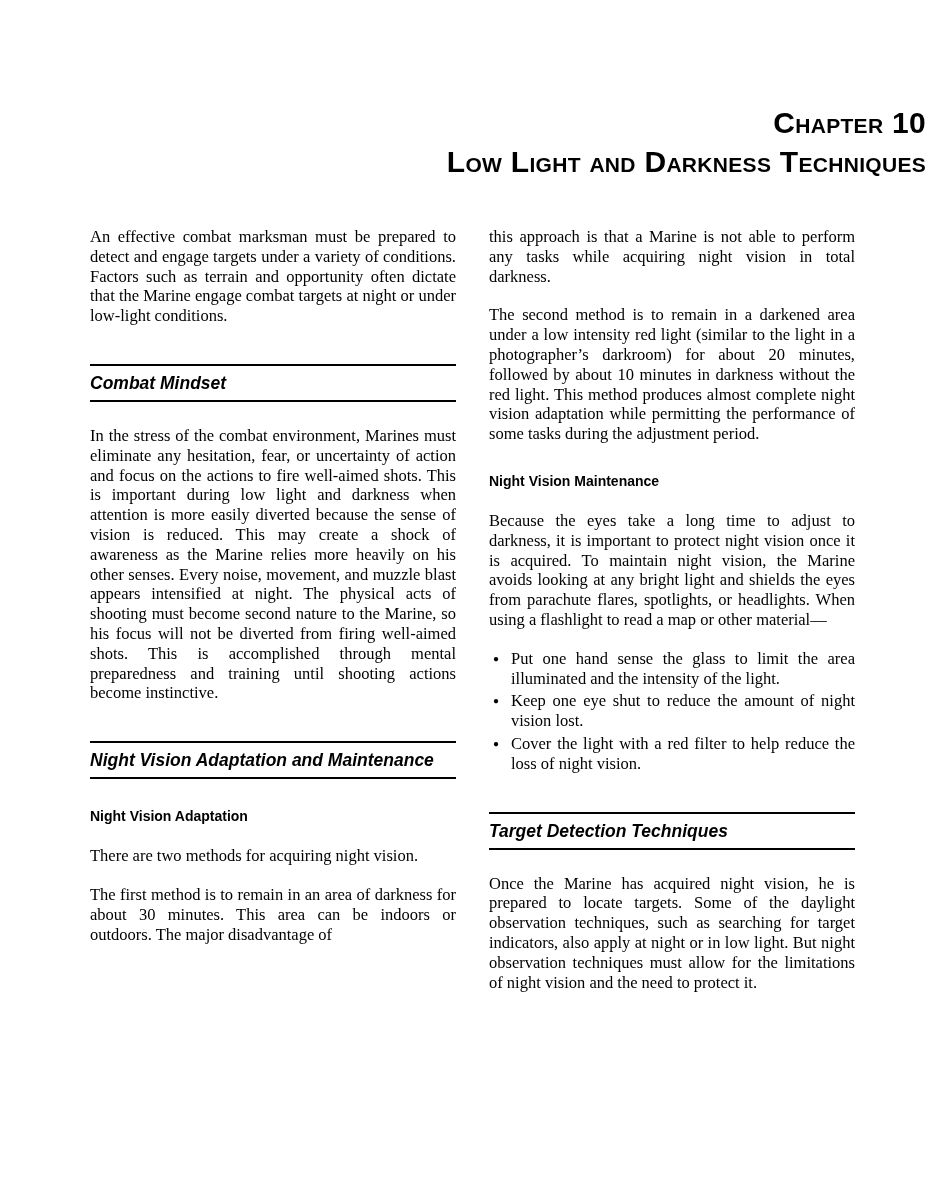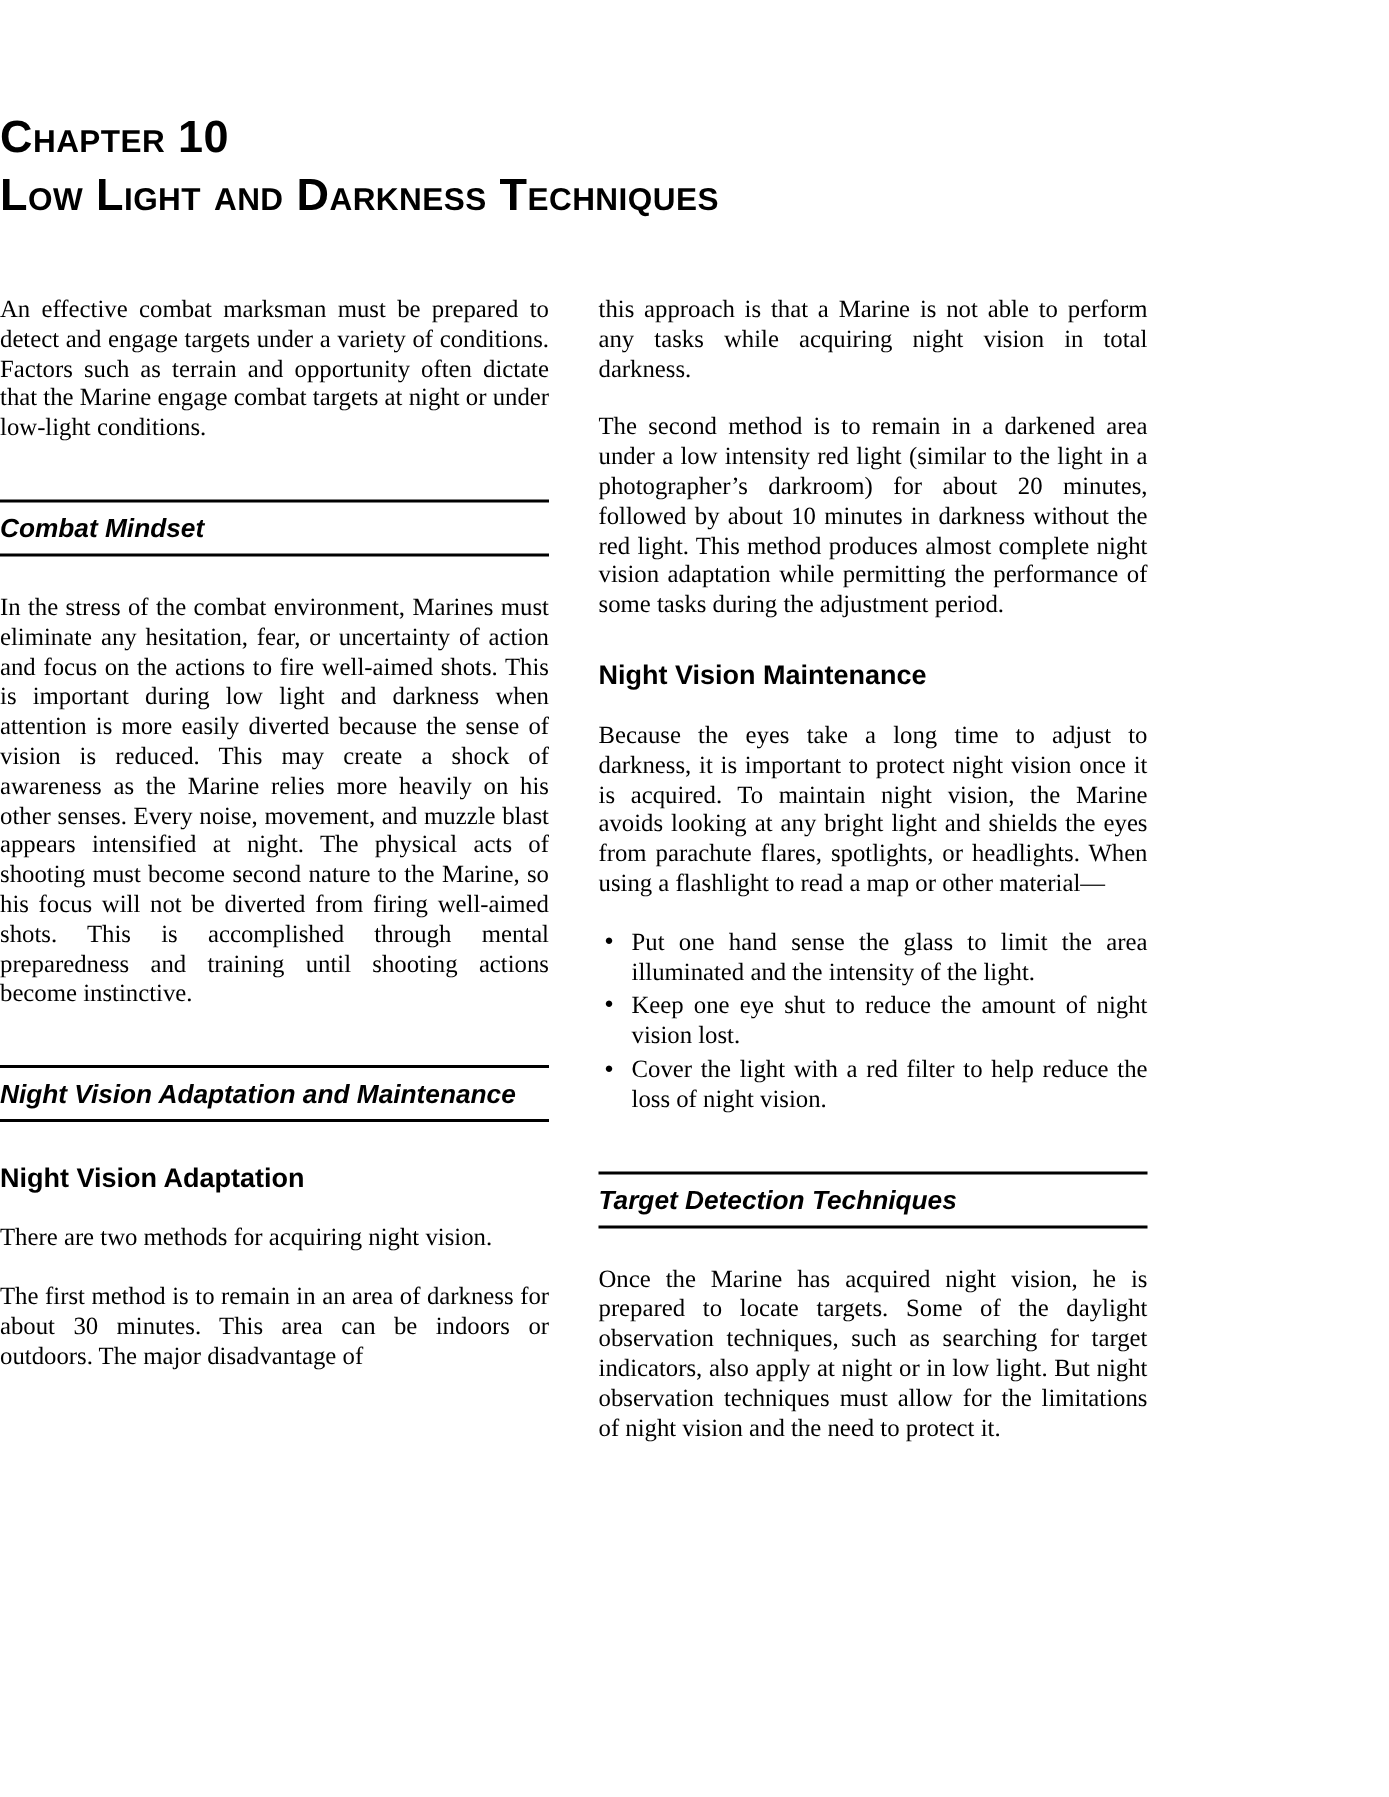--- a/index.html
+++ b/index.html
@@ -11,35 +11,36 @@
     color: #000000;
   }
   .page {
     position: relative;
     width: 926px;
     height: 1198px;
     background: #ffffff;
     overflow: hidden;
   }
   .chapter-header {
-    padding-top: 72px;
-    text-align: left;
+    padding-top: 103px;
+    text-align: right;
     font-family: "Liberation Sans", sans-serif;
     font-weight: bold;
     font-variant: small-caps;
     letter-spacing: 0.3px;
   }
   .chapter-number,
   .chapter-title {
     font-size: 30px;
     line-height: 39px;
   }
   .columns {
     display: flex;
     gap: 33px;
+    padding-left: 90px;
     padding-right: 71px;
     margin-top: 46px;
     font-family: "Liberation Serif", serif;
   }
   .col {
     width: 366px;
     flex: 0 0 366px;
     font-size: 16.5px;
     line-height: 19.8px;
     text-align: justify;
@@ -55,21 +56,21 @@
     text-align: left;
     border-top: 2px solid #000000;
     border-bottom: 2px solid #000000;
     padding: 7px 0 6px 0;
     margin: 38px 0 24px 0;
     font-style: italic;
   }
   .sub-heading {
     font-family: "Liberation Sans", sans-serif;
     font-weight: bold;
-    font-size: 18px;
+    font-size: 14px;
     line-height: 20px;
     text-align: left;
     margin: 27px 0 20px 0;
   }
   .bullet-list {
     list-style: none;
     margin: 0 0 19px 0;
     padding: 0;
   }
   .bullet-list li {

